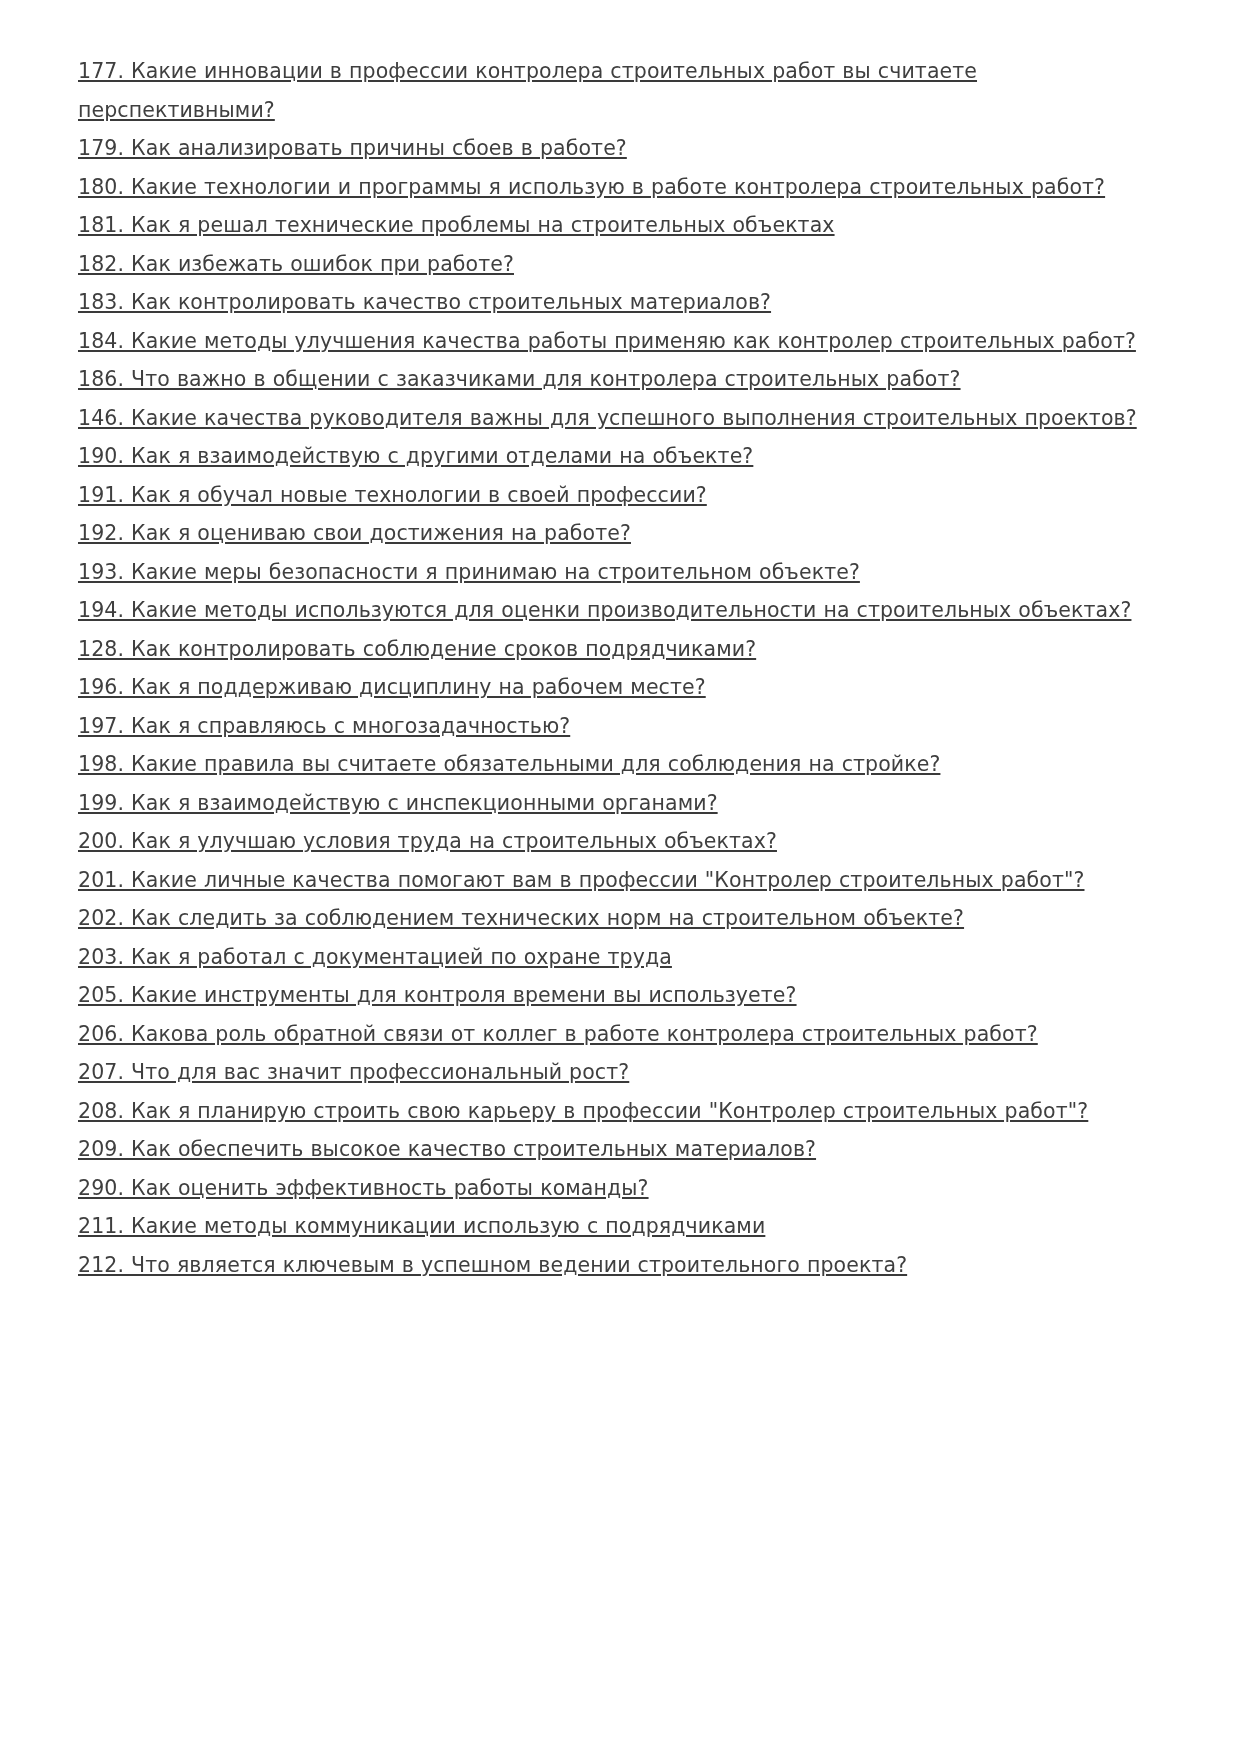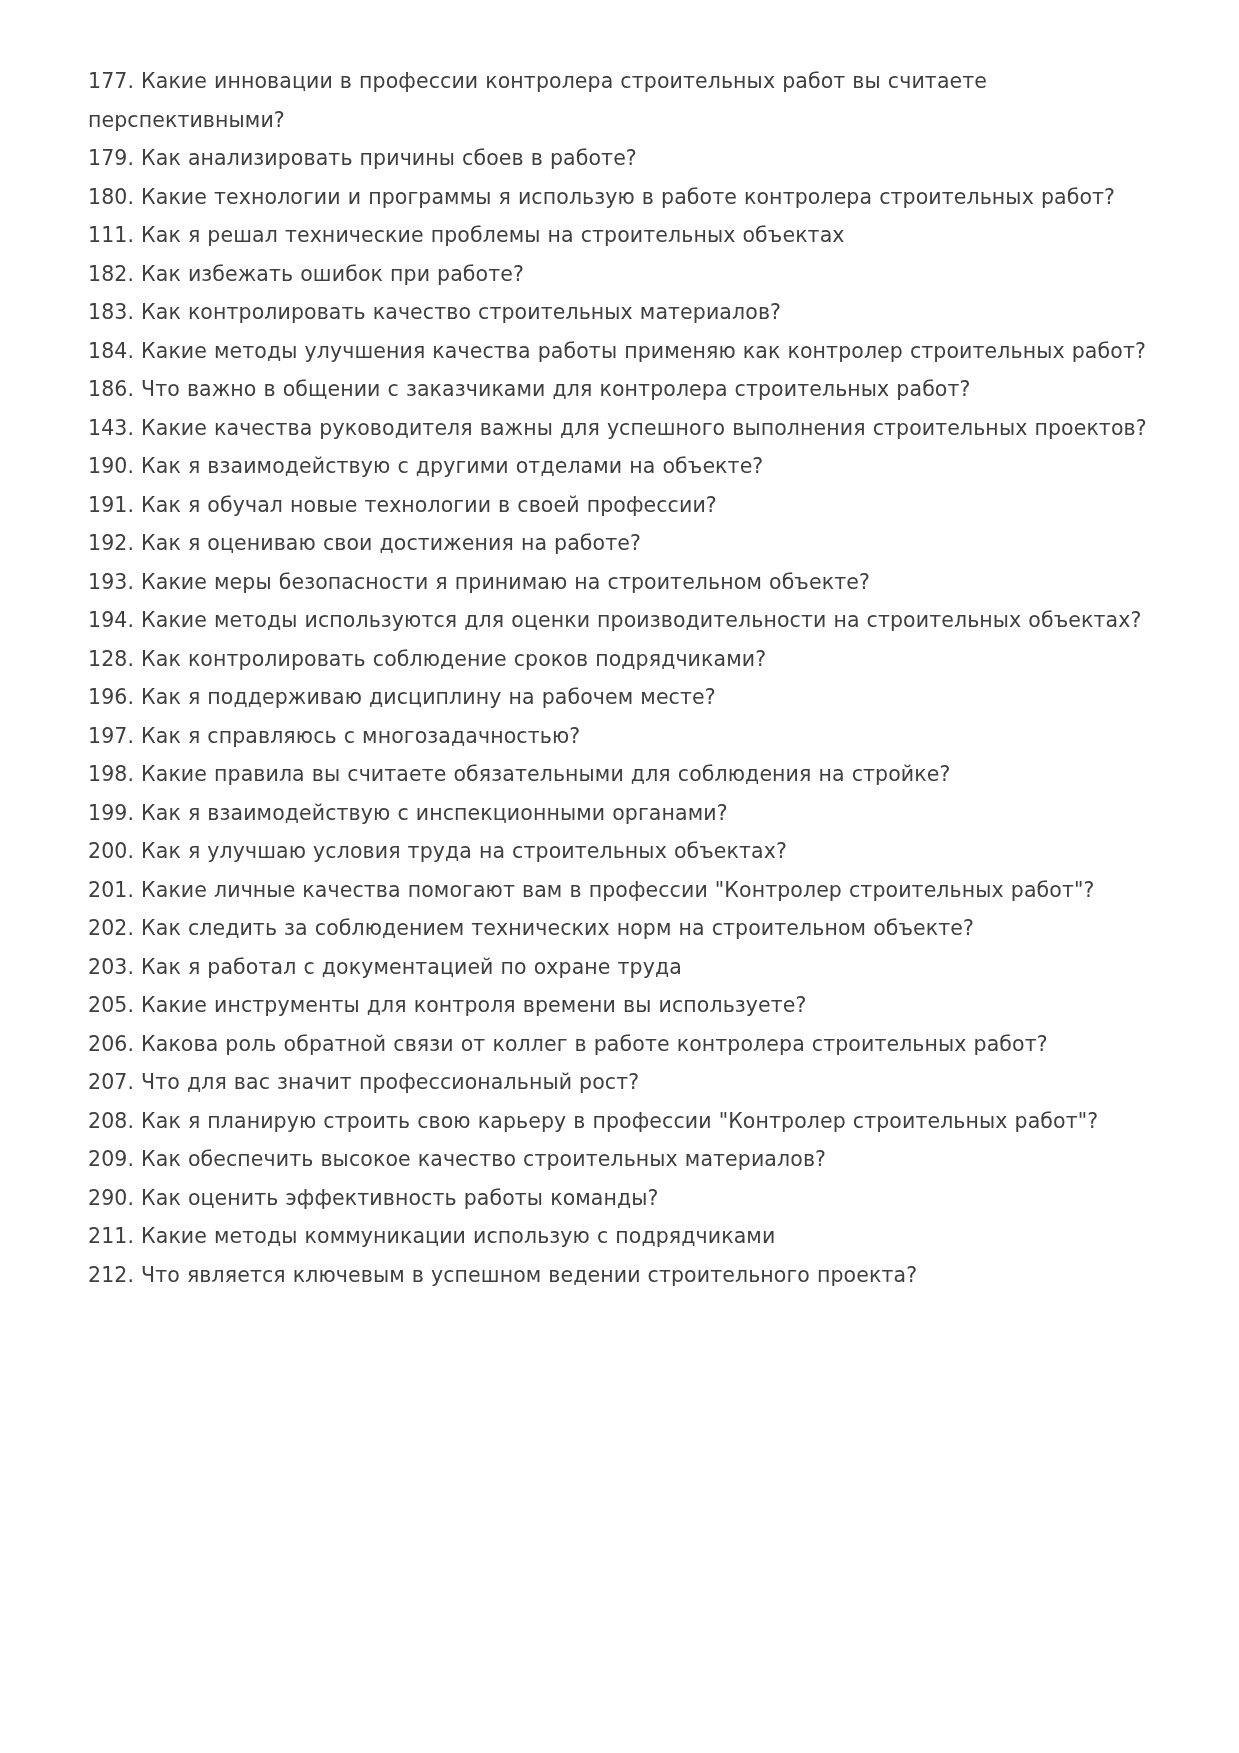--- a/index.html
+++ b/index.html
@@ -17,22 +17,23 @@
   }
   .page {
     box-sizing: border-box;
     width: 1239px;
     min-height: 1753px;
     padding: 52px 78px 40px 78px;
     background: #ffffff;
   }
   .doc-list {
     list-style: none;
-    margin: 10px;
+    margin: 0;
     padding: 0;
+    text-decoration: underline;
   }
   .doc-item {
     font-size: 20.5px;
     line-height: 38.5px;
     color: #3f3f3f;
     letter-spacing: 0.1px;
     text-indent: 0;
     margin: 0;
     padding: 0;
     white-space: normal;
@@ -40,26 +41,26 @@
   }
 </style>
 </head>
 <body>
 
 <div class="page">
   <ul class="doc-list" id="question-list">
       <li class="doc-item">177. Какие инновации в профессии контролера строительных работ вы считаете перспективными?</li>
       <li class="doc-item">179. Как анализировать причины сбоев в работе?</li>
       <li class="doc-item">180. Какие технологии и программы я использую в работе контролера строительных работ?</li>
-      <li class="doc-item">111. Как я решал технические проблемы на строительных объектах</li>
+      <li class="doc-item">181. Как я решал технические проблемы на строительных объектах</li>
       <li class="doc-item">182. Как избежать ошибок при работе?</li>
       <li class="doc-item">183. Как контролировать качество строительных материалов?</li>
       <li class="doc-item">184. Какие методы улучшения качества работы применяю как контролер строительных работ?</li>
       <li class="doc-item">186. Что важно в общении с заказчиками для контролера строительных работ?</li>
-      <li class="doc-item">143. Какие качества руководителя важны для успешного выполнения строительных проектов?</li>
+      <li class="doc-item">146. Какие качества руководителя важны для успешного выполнения строительных проектов?</li>
       <li class="doc-item">190. Как я взаимодействую с другими отделами на объекте?</li>
       <li class="doc-item">191. Как я обучал новые технологии в своей профессии?</li>
       <li class="doc-item">192. Как я оцениваю свои достижения на работе?</li>
       <li class="doc-item">193. Какие меры безопасности я принимаю на строительном объекте?</li>
       <li class="doc-item">194. Какие методы используются для оценки производительности на строительных объектах?</li>
       <li class="doc-item">128. Как контролировать соблюдение сроков подрядчиками?</li>
       <li class="doc-item">196. Как я поддерживаю дисциплину на рабочем месте?</li>
       <li class="doc-item">197. Как я справляюсь с многозадачностью?</li>
       <li class="doc-item">198. Какие правила вы считаете обязательными для соблюдения на стройке?</li>
       <li class="doc-item">199. Как я взаимодействую с инспекционными органами?</li>

